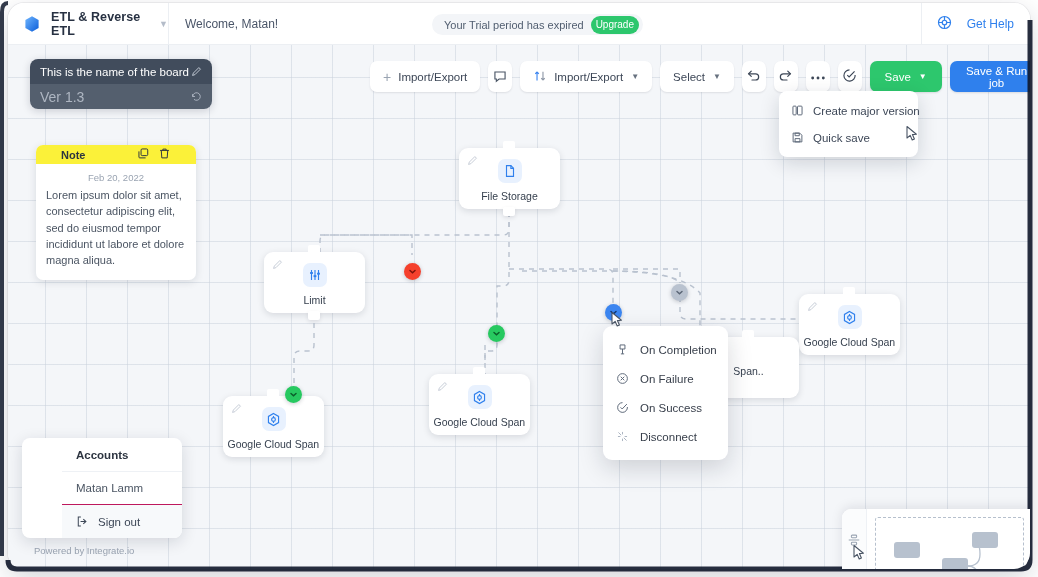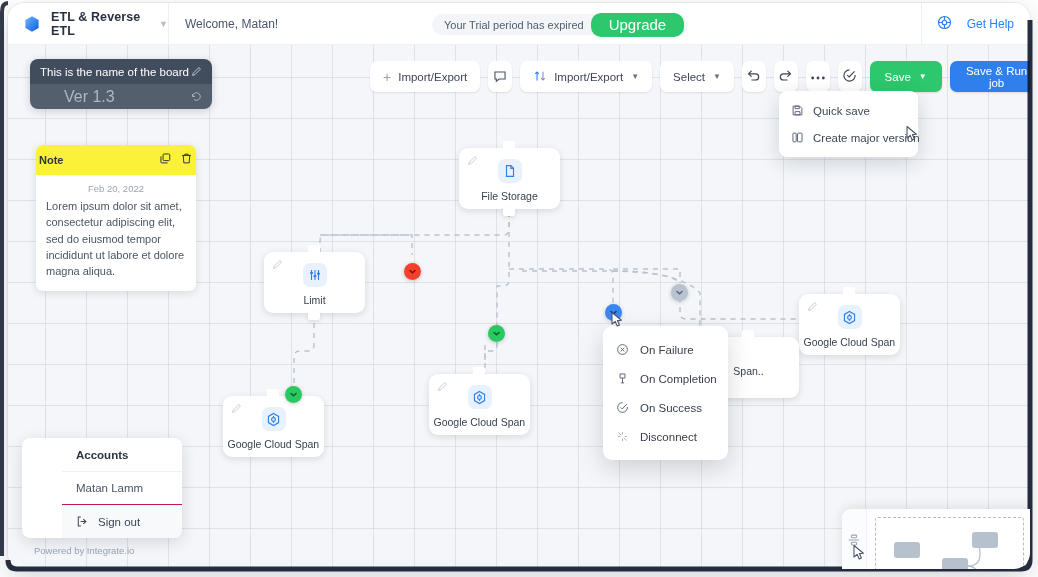--- a/index.html
+++ b/index.html
@@ -40,22 +40,22 @@
   .tb-sep { width: 1px; height: 42px; background: #eceff3; }
   .tb-welcome { font-size: 12px; color: #4a5568; padding-left: 16px; }
 
   .trial-pill {
     position: absolute; left: 424px; top: 11px;
     height: 21px; display: flex; align-items: center; gap: 7px;
     background: #f3f5f8; border-radius: 11px; padding: 0 4px 0 12px;
   }
   .trial-text { font-size: 11px; color: #515e70; }
   .trial-upgrade {
-    background: #2dc76d; color: #fff; font-size: 15px;
-    border-radius: 10px; padding: 3px 18px 4px; border: none; cursor: pointer;
+    background: #2dc76d; color: #fff; font-size: 10px;
+    border-radius: 10px; padding: 3px 5px 4px; border: none; cursor: pointer;
     font-family: inherit;
   }
 
   .tb-right { position: absolute; right: 0; top: 0; height: 42px; display: flex; align-items: center; }
   .tb-right-sep { width: 1px; height: 42px; background: #eceff3; }
   .get-help { display:flex; align-items:center; gap:15px; padding: 0 16px 0 15px; cursor: pointer; }
   .get-help-text { font-size: 12px; color: #2f80ed; }
 
   
   #canvas {
@@ -73,21 +73,21 @@
   
   #board-card {
     position: absolute; left: 22px; top: 14px; width: 182px;
     border-radius: 8px; overflow: hidden;
     box-shadow: 0 2px 8px rgba(15,23,42,.18);
   }
   .board-row { display:flex; align-items:center; padding: 0 10px; height: 25px; }
   .board-top { background: #414c5c; }
   .board-bot { background: #545f6e; }
   .board-name { font-size: 11.5px; color: #fff; flex: 1; }
-  .board-ver { font-size: 16px; color: #aeb6c2; flex: 1; margin-left: 24px; }
+  .board-ver { font-size: 14px; color: #aeb6c2; flex: 1; }
   .board-ico { color: #c6cdd8; font-size: 11px; line-height: 0; }
 
   
   #toolbar { position: absolute; left: 362px; top: 16px; display:flex; align-items:center; gap: 8px; }
   .tbtn {
     height: 31px; background:#fff; border-radius: 7px; border: none;
     display:flex; align-items:center; gap:7px; padding: 0 13px; cursor: pointer;
     box-shadow: 0 1px 2px rgba(15,23,42,.10); font-family: inherit;
     font-size: 11.5px; color: #3d4757; white-space: nowrap;
   }
@@ -115,21 +115,21 @@
   .menu-item { display:flex; align-items:center; gap:9px; padding: 7px 12px; cursor: pointer; }
   .menu-label { font-size: 11.5px; color: #3d4757; white-space: nowrap; }
   .menu-ico { color:#5d6878; display:flex; }
 
   
   #note-card {
     position: absolute; left: 28px; top: 100px; width: 160px;
     background:#fff; border-radius: 7px; overflow:hidden;
     box-shadow: 0 2px 8px rgba(15,23,42,.12);
   }
-  .note-head { background:#fbf139; height: 30px; display:flex; align-items:center; padding: 0 3px; gap: 8px; }
+  .note-head { background:#fbf139; height: 19px; display:flex; align-items:center; padding: 0 25px; gap: 8px; }
   .note-title { font-size: 11px; color:#2c3440; font-weight:600; flex:1; }
   .note-date { text-align:center; font-size: 9.5px; color:#9aa4b2; padding: 8px 0 4px; }
   .note-body { font-size: 11px; color:#4b5563; line-height: 1.48; padding: 0 10px 12px; }
 
   
   .node {
     position: absolute; width: 101px; height: 61px; background:#fff;
     border-radius: 9px; box-shadow: 0 2px 7px rgba(15,23,42,.13);
     display:flex; flex-direction:column; align-items:center; justify-content:center;
   }
@@ -344,35 +344,35 @@
         <span>Save</span>
         <span class="caret">▼</span>
       </button>
       <button class="tbtn-run">Save &amp; Run job</button>
     </div>
 
     <div id="save-menu">
       <div class="menu-item">
         <span class="menu-ico">
           <svg width="13" height="13" viewBox="0 0 16 16" fill="none" stroke="#5d6878" stroke-width="1.2">
+            <rect x="2.4" y="2.6" width="4" height="10.8" rx="1"></rect>
+              <rect x="8" y="2.6" width="5.6" height="10.8" rx="1"></rect>
+          </svg>
+        </span>
+        <span class="menu-label">Create major version</span>
+      </div>
+      <div class="menu-item">
+        <span class="menu-ico">
+          <svg width="13" height="13" viewBox="0 0 16 16" fill="none" stroke="#5d6878" stroke-width="1.2">
             <path d="M2.6 2.6h8.2l2.6 2.6v8.2H2.6z"></path>
               <path d="M5 2.6h5.2v3.2H5z"></path>
               <path d="M5 9.4h6v4H5z"></path>
           </svg>
         </span>
         <span class="menu-label">Quick save</span>
-      </div>
-      <div class="menu-item">
-        <span class="menu-ico">
-          <svg width="13" height="13" viewBox="0 0 16 16" fill="none" stroke="#5d6878" stroke-width="1.2">
-            <rect x="2.4" y="2.6" width="4" height="10.8" rx="1"></rect>
-              <rect x="8" y="2.6" width="5.6" height="10.8" rx="1"></rect>
-          </svg>
-        </span>
-        <span class="menu-label">Create major version</span>
       </div>
     </div>
 
     <div id="note-card">
       <div class="note-head">
         <span class="note-title">Note</span>
         <span>
           <svg width="13" height="13" viewBox="0 0 16 16" fill="none" stroke="#2c3440" stroke-width="1.2">
             <rect x="5" y="2.4" width="8.2" height="8.2" rx="1.4"></rect>
               <path d="M10.6 13.4H3.4a1 1 0 0 1-1-1V5.4"></path>
@@ -503,34 +503,34 @@
     <div class="badge badge-blue" style="left:597px; top:259px; z-index:46;">
       <svg width="9" height="9" viewBox="0 0 10 10" fill="none" stroke="#12376e" stroke-width="1.6" stroke-linecap="round">
           <path d="M2.2 3.8 5 6.4l2.8-2.6"></path>
         </svg>
     </div>
 
     <div id="conn-menu">
       <div class="menu-item">
         <span class="menu-ico">
           <svg width="13" height="13" viewBox="0 0 16 16" fill="none" stroke="#5d6878" stroke-width="1.2">
-            <circle cx="8" cy="8" r="6"></circle>
-              <path d="M5.8 5.8l4.4 4.4M10.2 5.8l-4.4 4.4"></path>
-          </svg>
-        </span>
-        <span class="menu-label">On Failure</span>
+            <path d="M5 2.4h6v5H5z"></path>
+              <path d="M8 7.4v6M6 13.4h4"></path>
+          </svg>
+        </span>
+        <span class="menu-label">On Completion</span>
       </div>
       <div class="menu-item">
         <span class="menu-ico">
           <svg width="13" height="13" viewBox="0 0 16 16" fill="none" stroke="#5d6878" stroke-width="1.2">
-            <path d="M5 2.4h6v5H5z"></path>
-              <path d="M8 7.4v6M6 13.4h4"></path>
-          </svg>
-        </span>
-        <span class="menu-label">On Completion</span>
+            <circle cx="8" cy="8" r="6"></circle>
+              <path d="M5.8 5.8l4.4 4.4M10.2 5.8l-4.4 4.4"></path>
+          </svg>
+        </span>
+        <span class="menu-label">On Failure</span>
       </div>
       <div class="menu-item">
         <span class="menu-ico">
           <svg width="13" height="13" viewBox="0 0 16 16" fill="none" stroke="#5d6878" stroke-width="1.2">
             <path d="M14 7.4A6 6 0 1 1 8 2"></path>
               <path d="M5.6 7.8 7.6 9.8 13.4 3.8"></path>
           </svg>
         </span>
         <span class="menu-label">On Success</span>
       </div>

